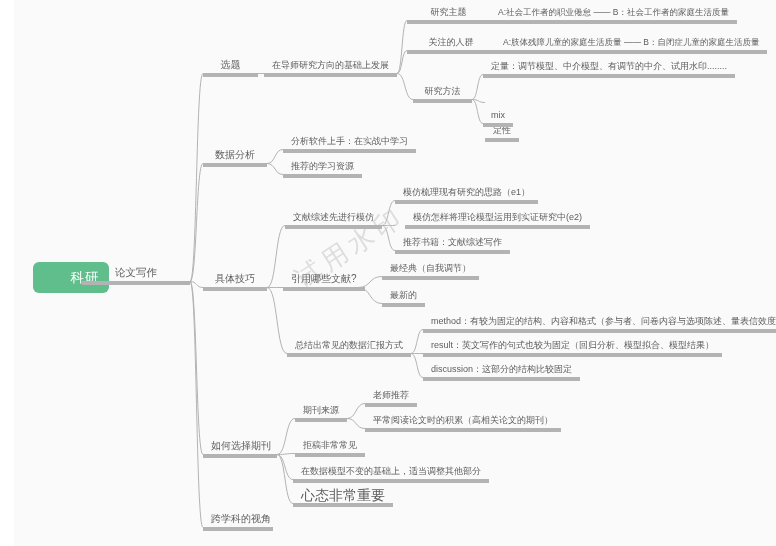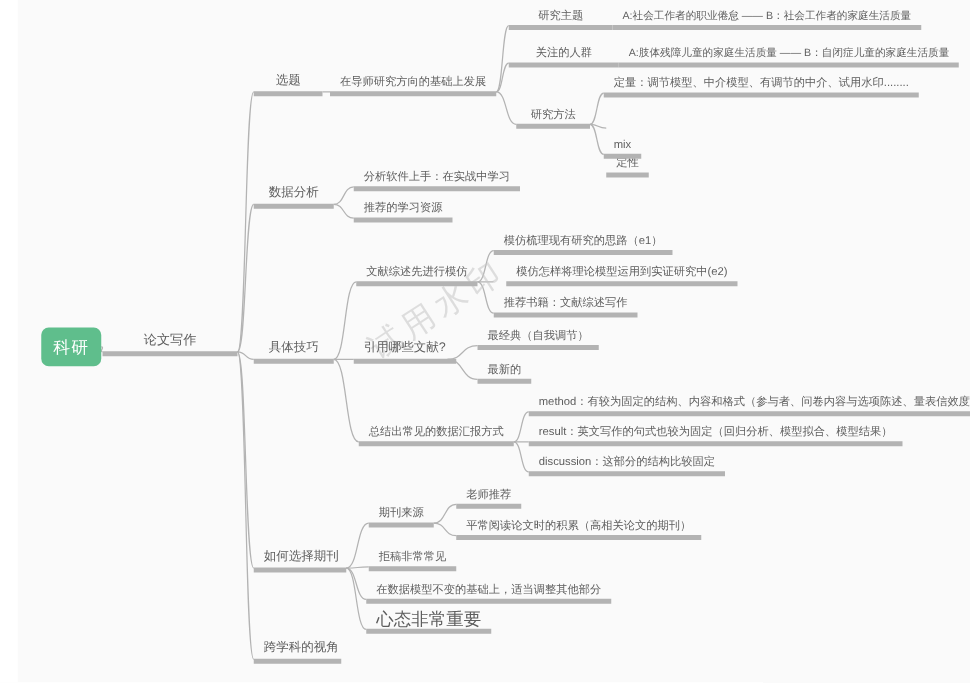--- a/index.html
+++ b/index.html
@@ -53,21 +53,21 @@
       <path d="M190,281.5 C197.15,281.5 195.85,454.5 203,454.5" fill="none" stroke="#b3b3b3" stroke-width="1"></path>
       <path d="M277,454.5 C286.9,454.5 285.1,418.5 295,418.5" fill="none" stroke="#b3b3b3" stroke-width="1"></path>
       <path d="M347,418.5 C356.9,418.5 355.1,403.5 365,403.5" fill="none" stroke="#b3b3b3" stroke-width="1"></path>
       <path d="M347,418.5 C356.9,418.5 355.1,428.5 365,428.5" fill="none" stroke="#b3b3b3" stroke-width="1"></path>
       <path d="M277,454.5 C286.9,454.5 285.1,453.5 295,453.5" fill="none" stroke="#b3b3b3" stroke-width="1"></path>
       <path d="M277,454.5 C285.8,454.5 284.2,479.5 293,479.5" fill="none" stroke="#b3b3b3" stroke-width="1"></path>
       <path d="M277,454.5 C285.8,454.5 284.2,503.5 293,503.5" fill="none" stroke="#b3b3b3" stroke-width="1"></path>
       <path d="M190,281.5 C197.15,281.5 195.85,527.5 203,527.5" fill="none" stroke="#b3b3b3" stroke-width="1"></path>
     </svg>
   <div id="watermark">试用水印</div>
-  <div id="root-node" class="root" style="background: rgb(95, 190, 140); color: rgb(255, 255, 255);">科研</div>
+  <div id="root-node" class="root" style="background: rgb(95, 190, 140); color: rgb(255, 255, 255); padding-left: 28px;">科研</div>
   <div id="nodes">
       <div class="node center" style="font-size: 10.5px; line-height: 14px; left: 82px; top: 265px; width: 108px; border-bottom-color: rgb(179, 179, 179); color: rgb(93, 93, 93);">论文写作</div>
       <div class="node center" style="font-size: 10px; line-height: 13px; left: 203px; top: 58px; width: 55px; border-bottom-color: rgb(179, 179, 179); color: rgb(93, 93, 93);">选题</div>
       <div class="node" style="font-size: 9px; line-height: 12px; left: 264px; top: 59px; border-bottom-color: rgb(179, 179, 179); color: rgb(93, 93, 93);">在导师研究方向的基础上发展</div>
       <div class="node center" style="font-size: 9px; line-height: 12px; left: 407px; top: 6px; width: 83px; border-bottom-color: rgb(179, 179, 179); color: rgb(93, 93, 93);">研究主题</div>
       <div class="node" style="font-size: 8.5px; line-height: 11px; left: 490px; top: 7px; border-bottom-color: rgb(179, 179, 179); color: rgb(93, 93, 93);">A:社会工作者的职业倦怠 —— B：社会工作者的家庭生活质量</div>
       <div class="node center" style="font-size: 9px; line-height: 12px; left: 407px; top: 36px; width: 88px; border-bottom-color: rgb(179, 179, 179); color: rgb(93, 93, 93);">关注的人群</div>
       <div class="node" style="font-size: 8.5px; line-height: 11px; left: 495px; top: 37px; border-bottom-color: rgb(179, 179, 179); color: rgb(93, 93, 93);">A:肢体残障儿童的家庭生活质量 —— B：自闭症儿童的家庭生活质量</div>
       <div class="node center" style="font-size: 9px; line-height: 12px; left: 413px; top: 85px; width: 59px; border-bottom-color: rgb(179, 179, 179); color: rgb(93, 93, 93);">研究方法</div>
       <div class="node" style="font-size: 9px; line-height: 12px; left: 483px; top: 60px; border-bottom-color: rgb(179, 179, 179); color: rgb(93, 93, 93);">定量：调节模型、中介模型、有调节的中介、试用水印........</div>

